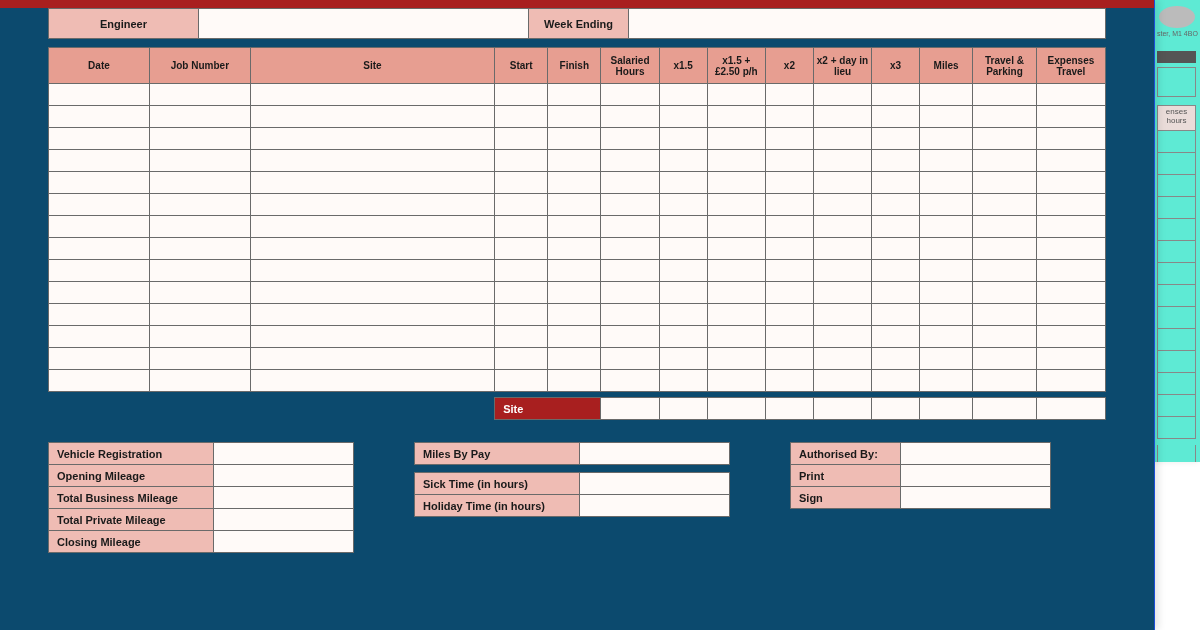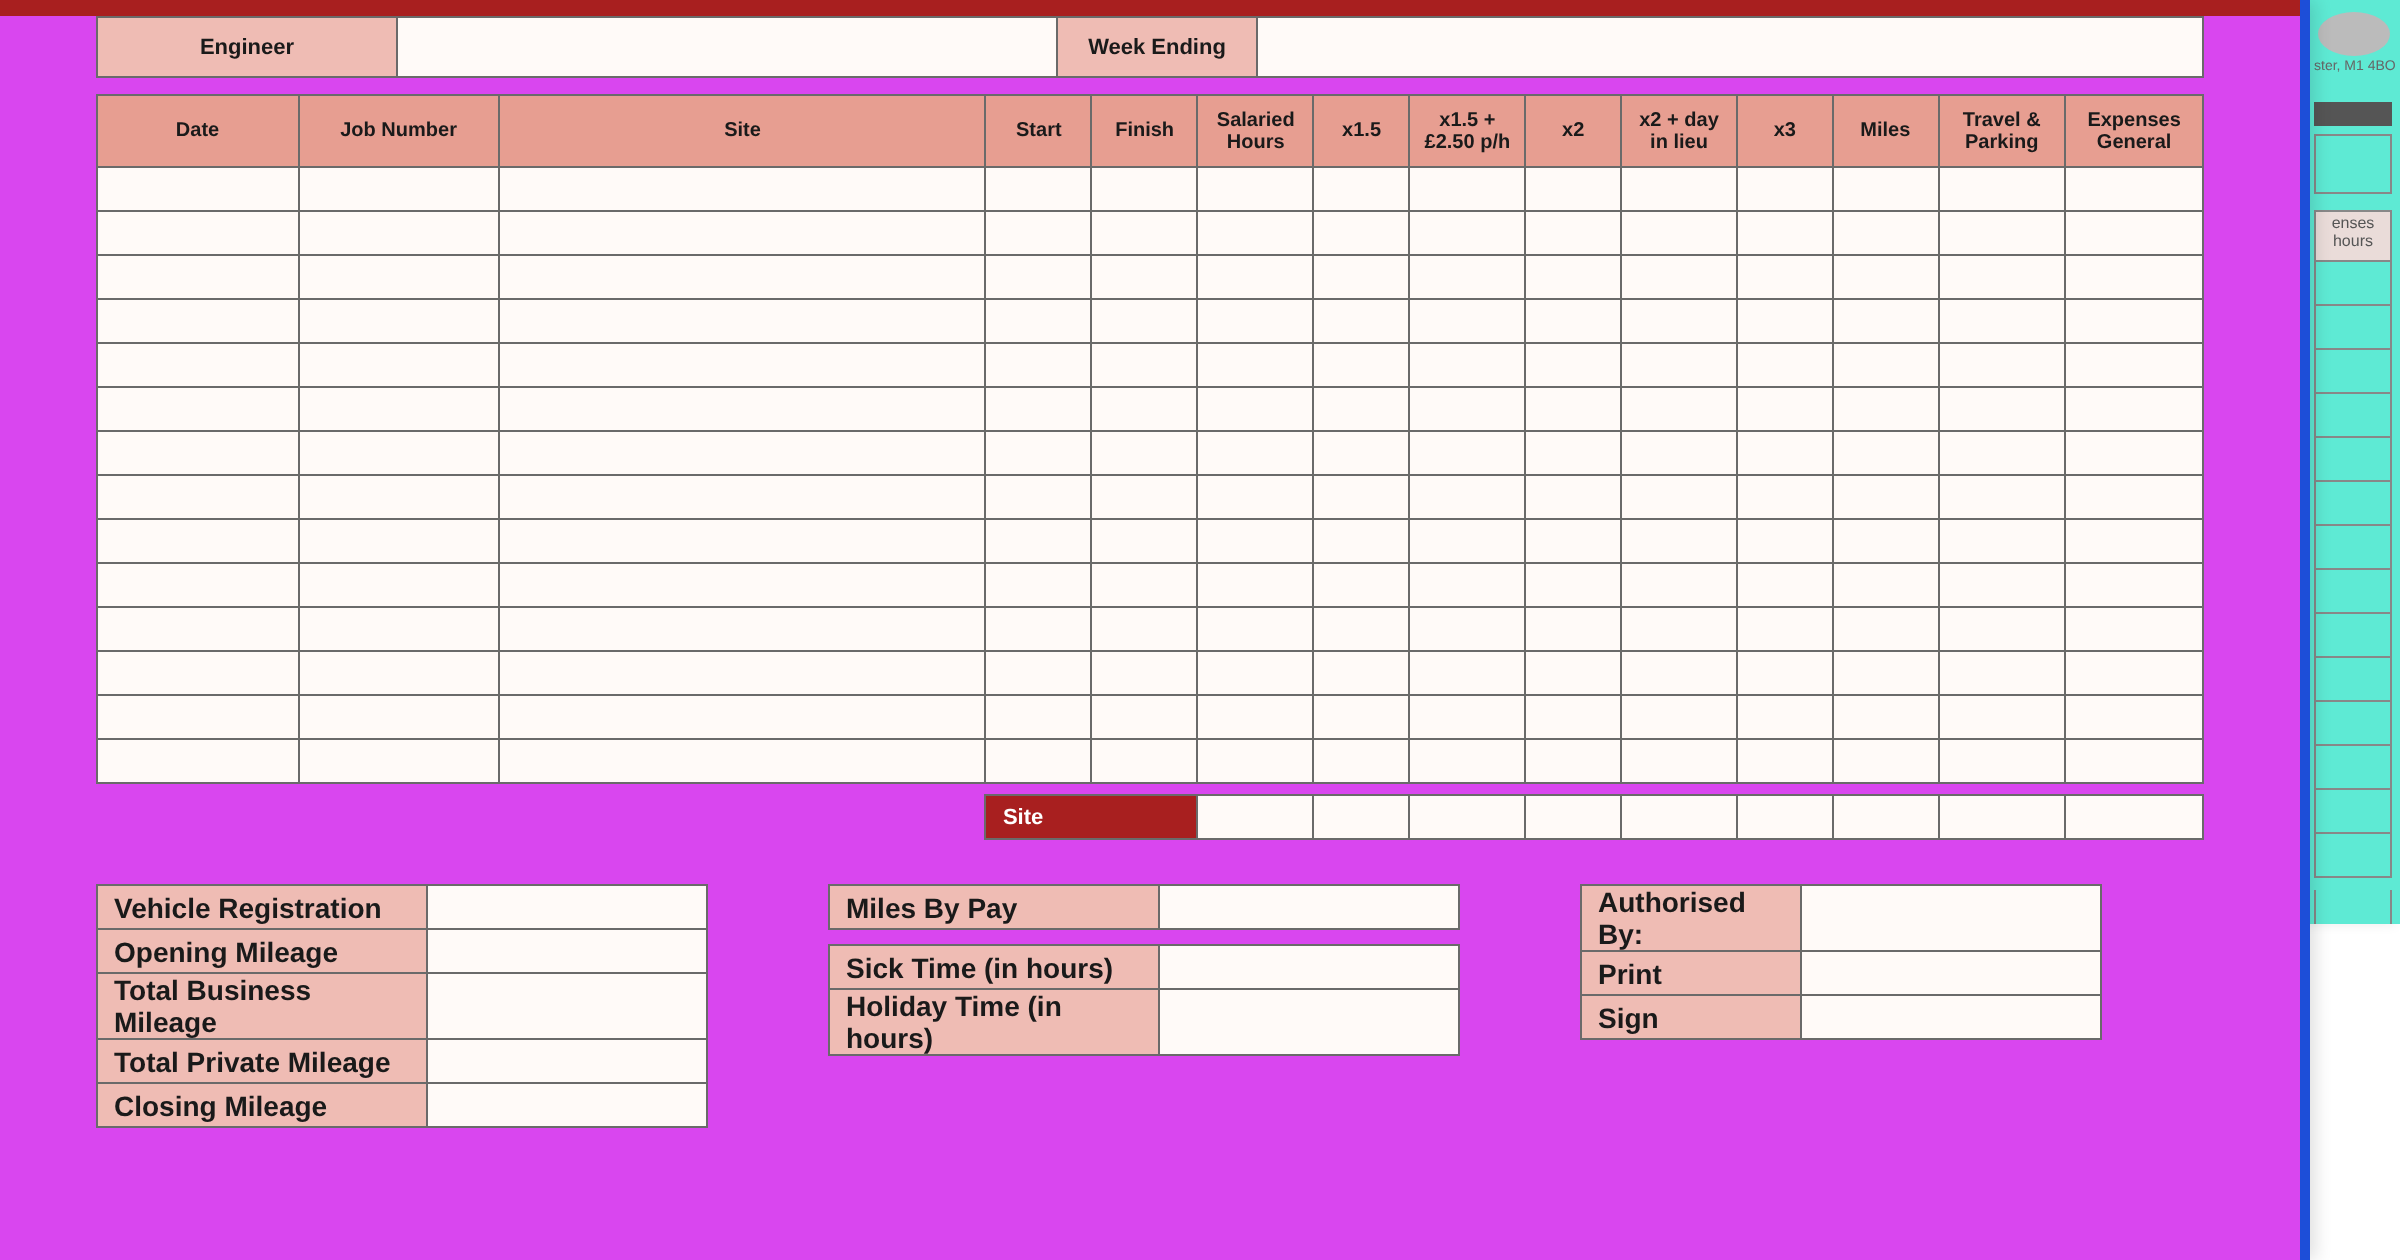--- a/index.html
+++ b/index.html
@@ -31,22 +31,22 @@
   .peek .bar { height:12px; background:#555; margin:14px 4px 4px 4px;}
   .peek .box { height:30px; border:1px solid #888; margin:4px;}
   .peek .hdr { height:26px; border:1px solid #888; margin:8px 4px 0 4px; background:#eadcd9; font-size:8px; text-align:center; padding-top:2px; line-height:1.1;}
   .peek .row { height:22px; border:1px solid #888; border-top:none; margin:0 4px;}
   
   
   .sheet {
     position:absolute;
     left:0; top:0;
     width:1155px; height:630px;
-    background:#d946ef;
-    border-right:5px solid #1d4ed8;
+    background:#0c4a6e;
+    border-right:1px solid #1d4ed8;
     box-shadow:3px 0 8px rgba(0,0,0,.12);
     padding:0;
   }
 
   table { border-collapse:collapse; }
   td, th { padding:0; }
 
   
   .topbar { height:8px; background:#a81f1f; margin:0 0 0 0;}
 
@@ -75,21 +75,21 @@
   }
   
   .totals td.spacer { border:none; background:transparent; height:6px;}
   .totals td.blank  { border:none; background:transparent;}
   .totals td.totlbl { background:#a81f1f; color:#fff; font-weight:bold; text-align:left; padding-left:8px; height:22px; border:1px solid #6a6a6a;}
   .totals td.totcell{ background:#fffaf8; border:1px solid #6a6a6a;}
 
   
   .bottom { display:flex; gap:60px; margin:22px 48px 0 48px; align-items:flex-start;}
   .mini { border-collapse:collapse; }
-  .mini td { border:1px solid #6a6a6a; height:22px; font-size:14px; }
+  .mini td { border:1px solid #6a6a6a; height:22px; font-size:11px; }
   .mini td.l { background:#efbcb4; font-weight:bold; padding:0 8px; text-align:left;}
   .mini td.v { background:#fffaf8; width:140px;}
   
   .col1 td.l { width:165px; }
   .col2 td.l { width:165px; } .col2 td.v{ width:150px;}
   .col3 td.l { width:110px; } .col3 td.v{ width:150px;}
   .gap-row td { border:none !important; height:8px; background:transparent;}
 </style>
 </head>
 <body>
@@ -164,21 +164,21 @@
         <th>Start</th>
         <th>Finish</th>
         <th>Salaried Hours</th>
         <th>x1.5</th>
         <th>x1.5 + £2.50 p/h</th>
         <th>x2</th>
         <th>x2 + day in lieu</th>
         <th>x3</th>
         <th>Miles</th>
         <th>Travel &amp; Parking</th>
-        <th>Expenses General</th>
+        <th>Expenses Travel</th>
       </tr>
     </thead>
     <tbody id="grid-body">
         <tr>
           <td></td>
           <td></td>
           <td></td>
           <td></td>
           <td></td>
           <td></td>

